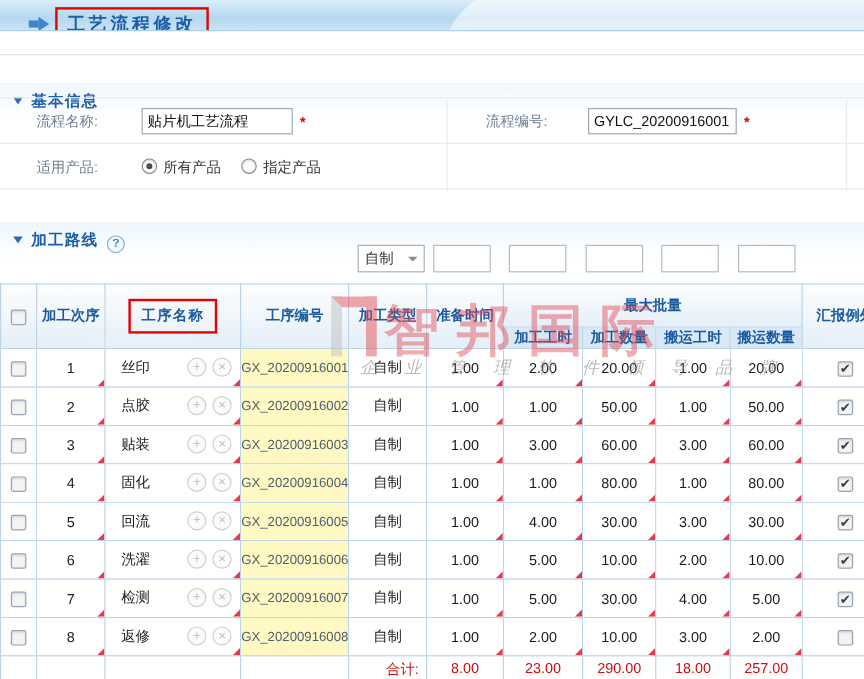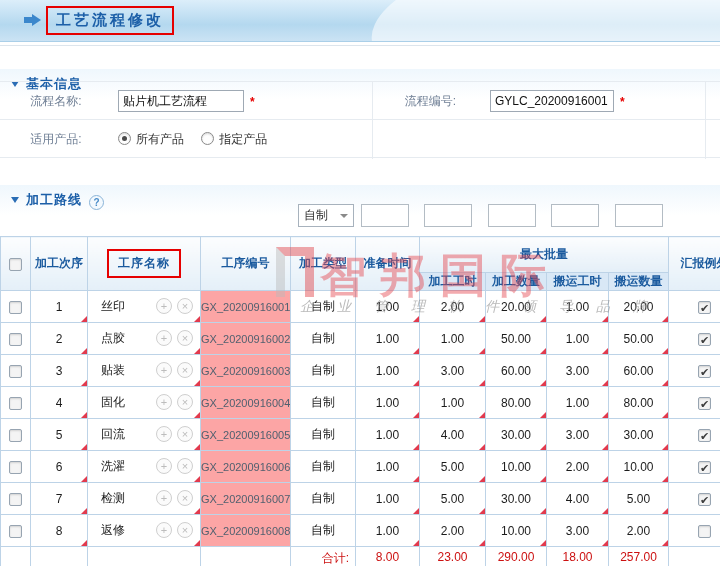--- a/index.html
+++ b/index.html
@@ -1,21 +1,21 @@
 <!DOCTYPE html>
 <html><head>
 <meta charset="utf-8">
 <style>
   *{box-sizing:border-box;margin:0;padding:0;}
   html,body{background:#fff;}
   body{font-family:"Liberation Sans","DejaVu Sans",sans-serif;}
   .screen{position:relative;width:720px;height:566px;background:#fff;overflow:hidden;font-size:12px;color:#333;}
 
   
-  .topbar{position:absolute;left:0;top:0;width:720px;height:42px;
+  .topbar{position:absolute;left:0;top:0;width:720px;height:26px;
     background:linear-gradient(to bottom,#dceefa 0%,#b4d8ef 60%,#cbe3f4 100%);
     border-bottom:1px solid #aacfe8;overflow:hidden;}
   .swoosh{position:absolute;right:-150px;top:-70px;width:500px;height:160px;
     background:rgba(255,255,255,.55);border-radius:50%;transform:rotate(-7deg);}
   .arrow-icon{position:absolute;left:24px;top:14px;width:18px;height:12px;}
   .arrow-icon::before{content:"";position:absolute;left:0;top:3px;width:8px;height:6px;background:#3b87cc;}
   .arrow-icon::after{content:"";position:absolute;left:8px;top:0;border-left:9px solid #3b87cc;
     border-top:6px solid transparent;border-bottom:6px solid transparent;}
   .page-title{position:absolute;left:46px;top:6px;border:2px solid #e60000;padding:3px 8px;
     color:#1c5fa8;font-size:15px;font-weight:bold;letter-spacing:3px;white-space:nowrap;}
@@ -60,21 +60,21 @@
   
   .route-table-wrap{position:absolute;left:0;top:236px;width:720px;height:330px;overflow:hidden;}
   table{border-collapse:collapse;table-layout:fixed;width:740px;}
   th,td{border:1px solid #bdd3e7;overflow:hidden;white-space:nowrap;}
   thead th{color:#1a5a9e;font-weight:bold;font-size:12px;text-align:center;
     background:linear-gradient(to bottom,#fcfdfe,#e4eff8);}
   thead tr.h1 th{height:36px;}
   thead tr.h2 th{height:14px;background:#d9e8f6;}
   .redbox{display:inline-block;border:2px solid #e60000;padding:4px 9px;letter-spacing:1px;}
   tbody td{height:32px;text-align:center;font-size:12px;color:#1c1c1c;background:#fff;position:relative;}
-  td.code{background:#fca5a5;color:#51606f;font-size:11px;}
+  td.code{background:#fef9c3;color:#51606f;font-size:11px;}
   td.name-cell{text-align:left;padding-left:13px;line-height:31px;}
   .ops{float:right;margin:7px 7px 0 0;line-height:normal;}
   .op-ic{display:inline-block;width:16px;height:16px;border:1px solid #cfcfcf;border-radius:50%;
     color:#bcbcbc;font-size:11px;line-height:14px;text-align:center;background:#fbfbfb;margin-left:5px;}
   td.tri::after{content:"";position:absolute;right:0;bottom:0;
     border-left:6px solid transparent;border-bottom:6px solid #e23a4e;}
   .cb{display:inline-block;width:13px;height:13px;border:1px solid #97a4b1;background:#f4f4f4;
     border-radius:2px;vertical-align:middle;box-shadow:inset 0 1px 2px rgba(0,0,0,.14);
     line-height:12px;text-align:center;}
   .cb.on::before{content:"\2714";color:#3d3d3d;font-size:11px;display:block;}

